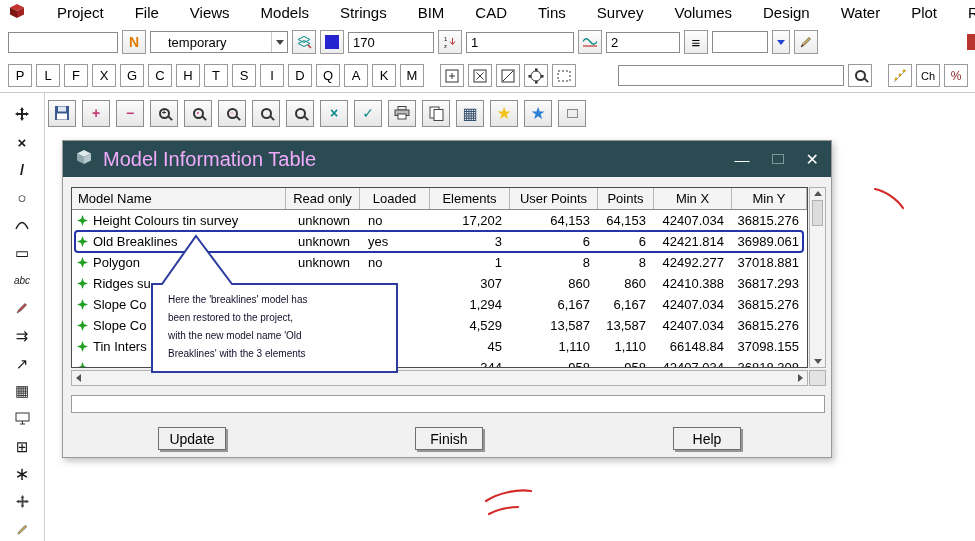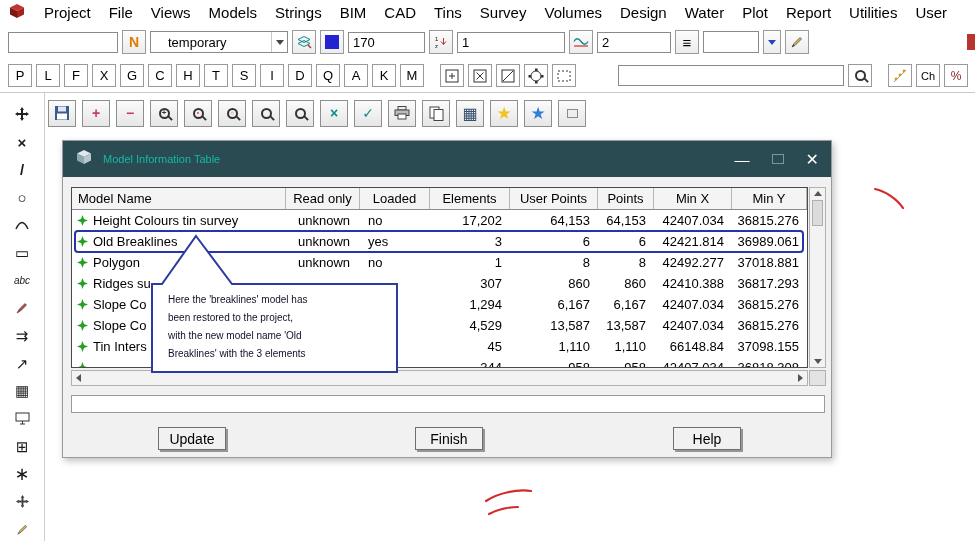--- a/index.html
+++ b/index.html
@@ -1,20 +1,20 @@
 <!DOCTYPE html>
 <html><head>
 <meta charset="utf-8">
 <style>
   *{box-sizing:border-box;margin:0;padding:0;}
   html,body{width:975px;height:541px;}
   body{position:relative;overflow:hidden;background:#fff;font-family:"Liberation Sans",sans-serif;color:#000;}
 
   
-  .menubar{position:absolute;top:0;left:0;width:975px;height:25px;display:flex;align-items:center;gap:18px;padding-left:8px;font-size:15px;background:#fff;white-space:nowrap;}
+  .menubar{position:absolute;top:0;left:0;width:975px;height:25px;display:flex;align-items:center;gap:31px;padding-left:8px;font-size:15px;background:#fff;white-space:nowrap;}
   .menu-item{cursor:default;}
 
   
   .row2{position:absolute;top:27px;left:0;width:975px;height:30px;display:flex;align-items:center;gap:4px;padding-left:8px;background:#fff;}
   .row3{position:absolute;top:59px;left:0;width:975px;height:33px;display:flex;align-items:center;gap:4px;padding-left:8px;background:#fff;}
   .row4{position:absolute;top:95px;left:48px;height:36px;display:flex;align-items:center;gap:6px;}
   .hline{position:absolute;left:0;top:92px;width:975px;height:1px;background:#c9c9c9;}
 
   .txt{height:21px;border:1px solid #8a8a8a;background:#fff;font:13px "Liberation Sans",sans-serif;padding:0 4px;}
   .combo{height:22px;border:1px solid #8a8a8a;background:#fff;display:flex;align-items:center;font-size:13px;padding-left:17px;}
@@ -38,21 +38,21 @@
 
   .winicon{width:11px;height:9px;border:1px solid #8a8a8a;background:#eee;display:inline-block;}
 
   
   .sidebar{position:absolute;left:0;top:93px;width:45px;height:448px;border-right:1px solid #cfcfcf;background:#fff;display:flex;flex-direction:column;align-items:center;padding-top:10px;gap:5px;}
   .sideb{width:30px;height:23px;display:flex;align-items:center;justify-content:center;background:none;border:none;font-size:15px;color:#1a1a1a;}
 
   
   .dialog{position:absolute;left:62px;top:140px;width:770px;height:318px;background:#f1f1f1;border:1px solid #9a9a9a;box-shadow:2px 3px 7px rgba(0,0,0,.25);z-index:2;}
   .titlebar{height:36px;background:#2b4b52;display:flex;align-items:center;padding:0 12px;gap:10px;}
-  .title{color:#14b8a6;font-size:11px;}
+  .title{color:#f0abfc;font-size:20px;}
   .wctrl{margin-left:auto;display:flex;align-items:center;gap:22px;}
   .tb-min{color:#fff;font-size:15px;}
   .tb-max{width:12px;height:10px;border:1px solid #7d959c;display:inline-block;}
   .tb-close{color:#fff;font-size:16px;}
 
   .dtable{position:absolute;left:8px;top:46px;width:737px;height:181px;border:1px solid #4a4a4a;background:#fff;overflow:hidden;}
   .grid8{display:grid;grid-template-columns:214px 74px 70px 80px 88px 56px 78px 75px;}
   .thead{height:22px;background:#f4f4f4;border-bottom:1px solid #8a8a8a;font-size:13px;}
   .th{display:flex;align-items:center;justify-content:center;border-right:1px solid #b6b6b6;height:21px;}
   .th.first{justify-content:flex-start;padding-left:6px;}
@@ -120,21 +120,21 @@
   <button class="tbtn">
       <svg width="16" height="14" viewBox="0 0 16 14">
         <path d="M2 4.5 L8 1.5 L14 4.5 L8 7.5 Z" fill="none" stroke="#0a8a8a"></path>
         <path d="M2 8.5 L8 5.5 L14 8.5 L8 11.5 Z" fill="none" stroke="#0a8a8a"></path>
         <path d="M12 10 l3 3" stroke="#c03333" stroke-width="1.5"></path>
       </svg>
     </button>
   <button class="tbtn">
       <span class="swatch"></span>
     </button>
-  <input class="txt" style="width: 77px;" value="170">
+  <input class="txt" style="width: 86px;" value="170">
   <button class="tbtn">
       <svg width="14" height="14" viewBox="0 0 14 14">
         <text x="1" y="6" font-size="6" fill="#111">1</text>
         <text x="1" y="13" font-size="6" fill="#111">z</text>
         <path d="M9.5 3 v6.5 M9.5 9.5 l-2.5 -3 M9.5 9.5 l2.5 -3" stroke="#c03333" fill="none"></path>
       </svg>
     </button>
   <input class="txt" style="width: 108px;" value="1">
   <button class="tbtn">
       <svg width="16" height="12" viewBox="0 0 16 12">

